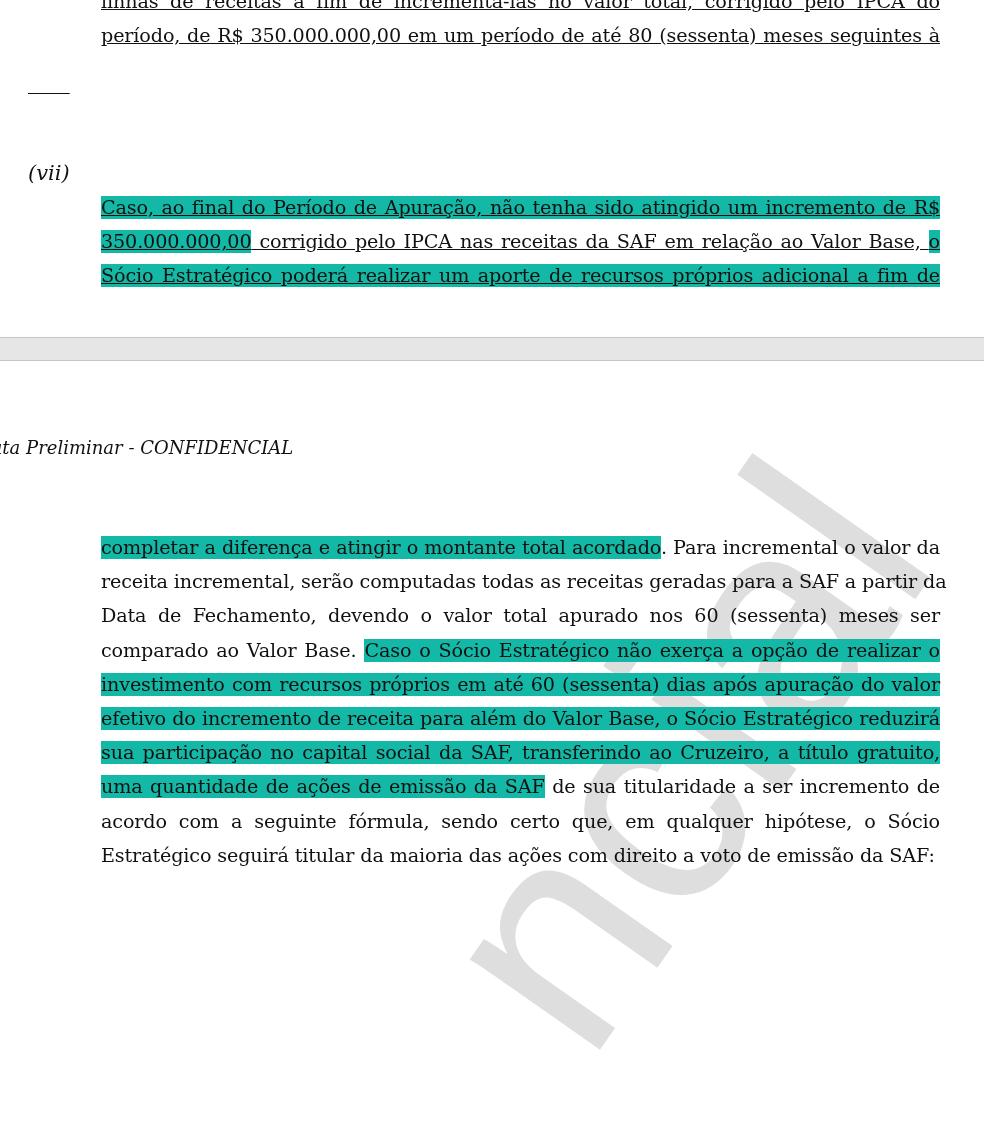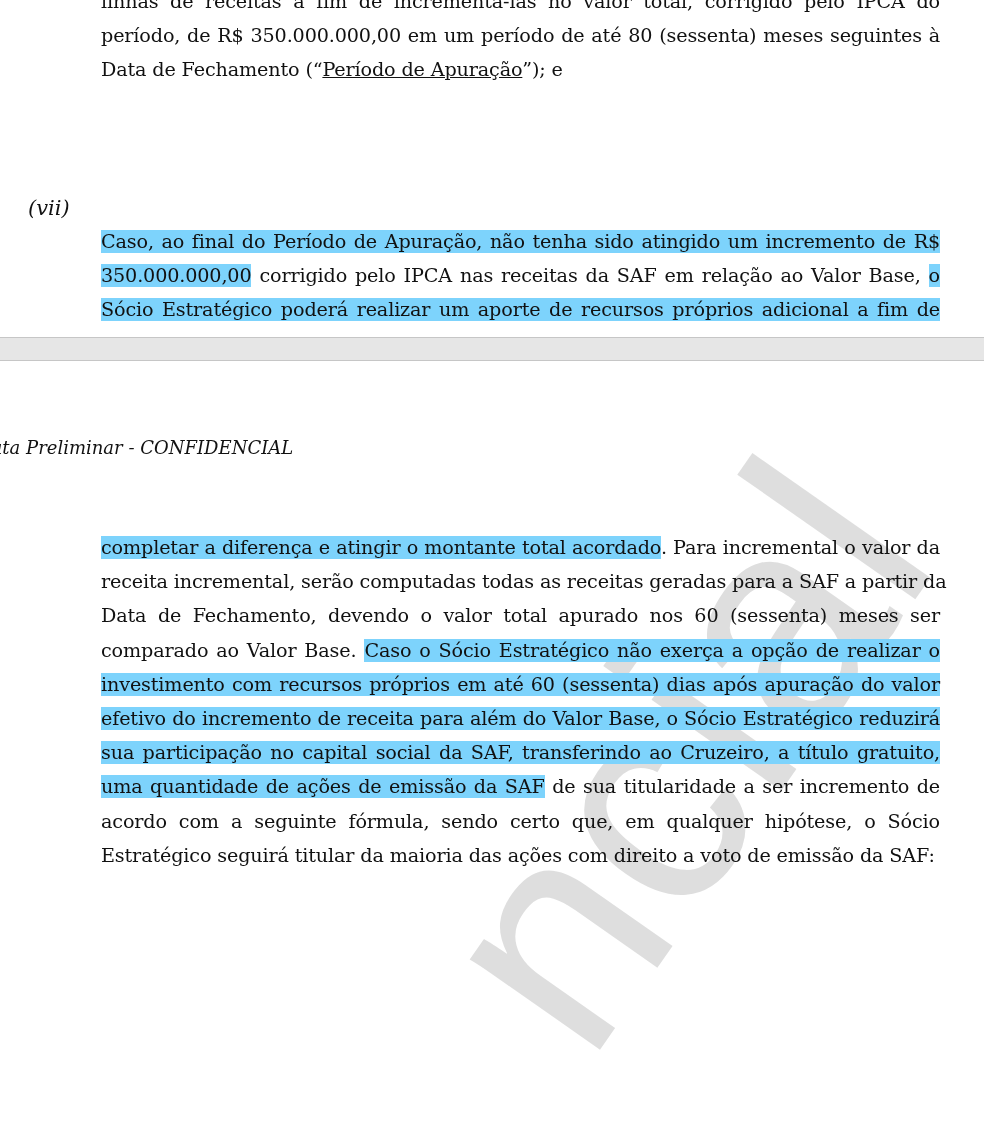--- a/index.html
+++ b/index.html
@@ -15,21 +15,21 @@
       font-family: "DejaVu Serif", "Liberation Serif", serif;
       color: #111111;
     }
     .page {
       position: absolute;
       left: 0;
       width: 984px;
       background: #ffffff;
       overflow: hidden;
     }
-    #page3 { top: 0; height: 337px; }
+    #page3 { top: 0; height: 337px; text-decoration: underline; }
     #page4 { top: 361px; height: 765px; }
 
     .separator {
       position: absolute;
       left: 0;
       top: 337px;
       width: 984px;
       height: 22px;
       background: #e6e6e6;
       border-top: 1px solid #c6c6c6;
@@ -49,21 +49,21 @@
       display: block;
       height: 34.2px;
       white-space: nowrap;
       text-align: justify;
       text-align-last: justify;
     }
     .para .ln.last {
       text-align-last: left;
     }
     .hl {
-      background: #7dd3fc;
+      background: #14b8a6;
     }
     .ul {
       text-decoration: underline;
     }
 
     .item-num {
       position: absolute;
       left: 28px;
       font-style: italic;
       font-size: 21px;
@@ -96,21 +96,20 @@
     }
     .content { position: relative; z-index: 1; }
   </style>
 </head>
 <body>
 
 <div class="page" id="page3">
   <div class="para content" style="top:-15px;">
     <span class="ln">linhas de receitas a fim de incrementá-las no valor total, corrigido pelo IPCA do</span>
     <span class="ln">período, de R$ 350.000.000,00 em um período de até 80 (sessenta) meses seguintes à</span>
-    <span class="ln last"><span>Data de Fechamento (“</span><span class="ul">Período de Apuração</span><span>”); e</span></span>
   </div>
 
   <span class="item-num content" style="top:88px;">(vii)</span>
 
   <div class="para content" style="top:88px;">
     <span class="ln"><span class="hl">Caso, ao final do Período de Apuração, não tenha sido atingido um incremento de R$</span></span>
     <span class="ln"><span class="hl">350.000.000,00</span><span> corrigido pelo IPCA nas receitas da SAF em relação ao Valor Base, </span><span class="hl">o</span></span>
     <span class="ln"><span class="hl">Sócio Estratégico poderá realizar um aporte de recursos próprios adicional a fim de</span></span>
   </div>
 

